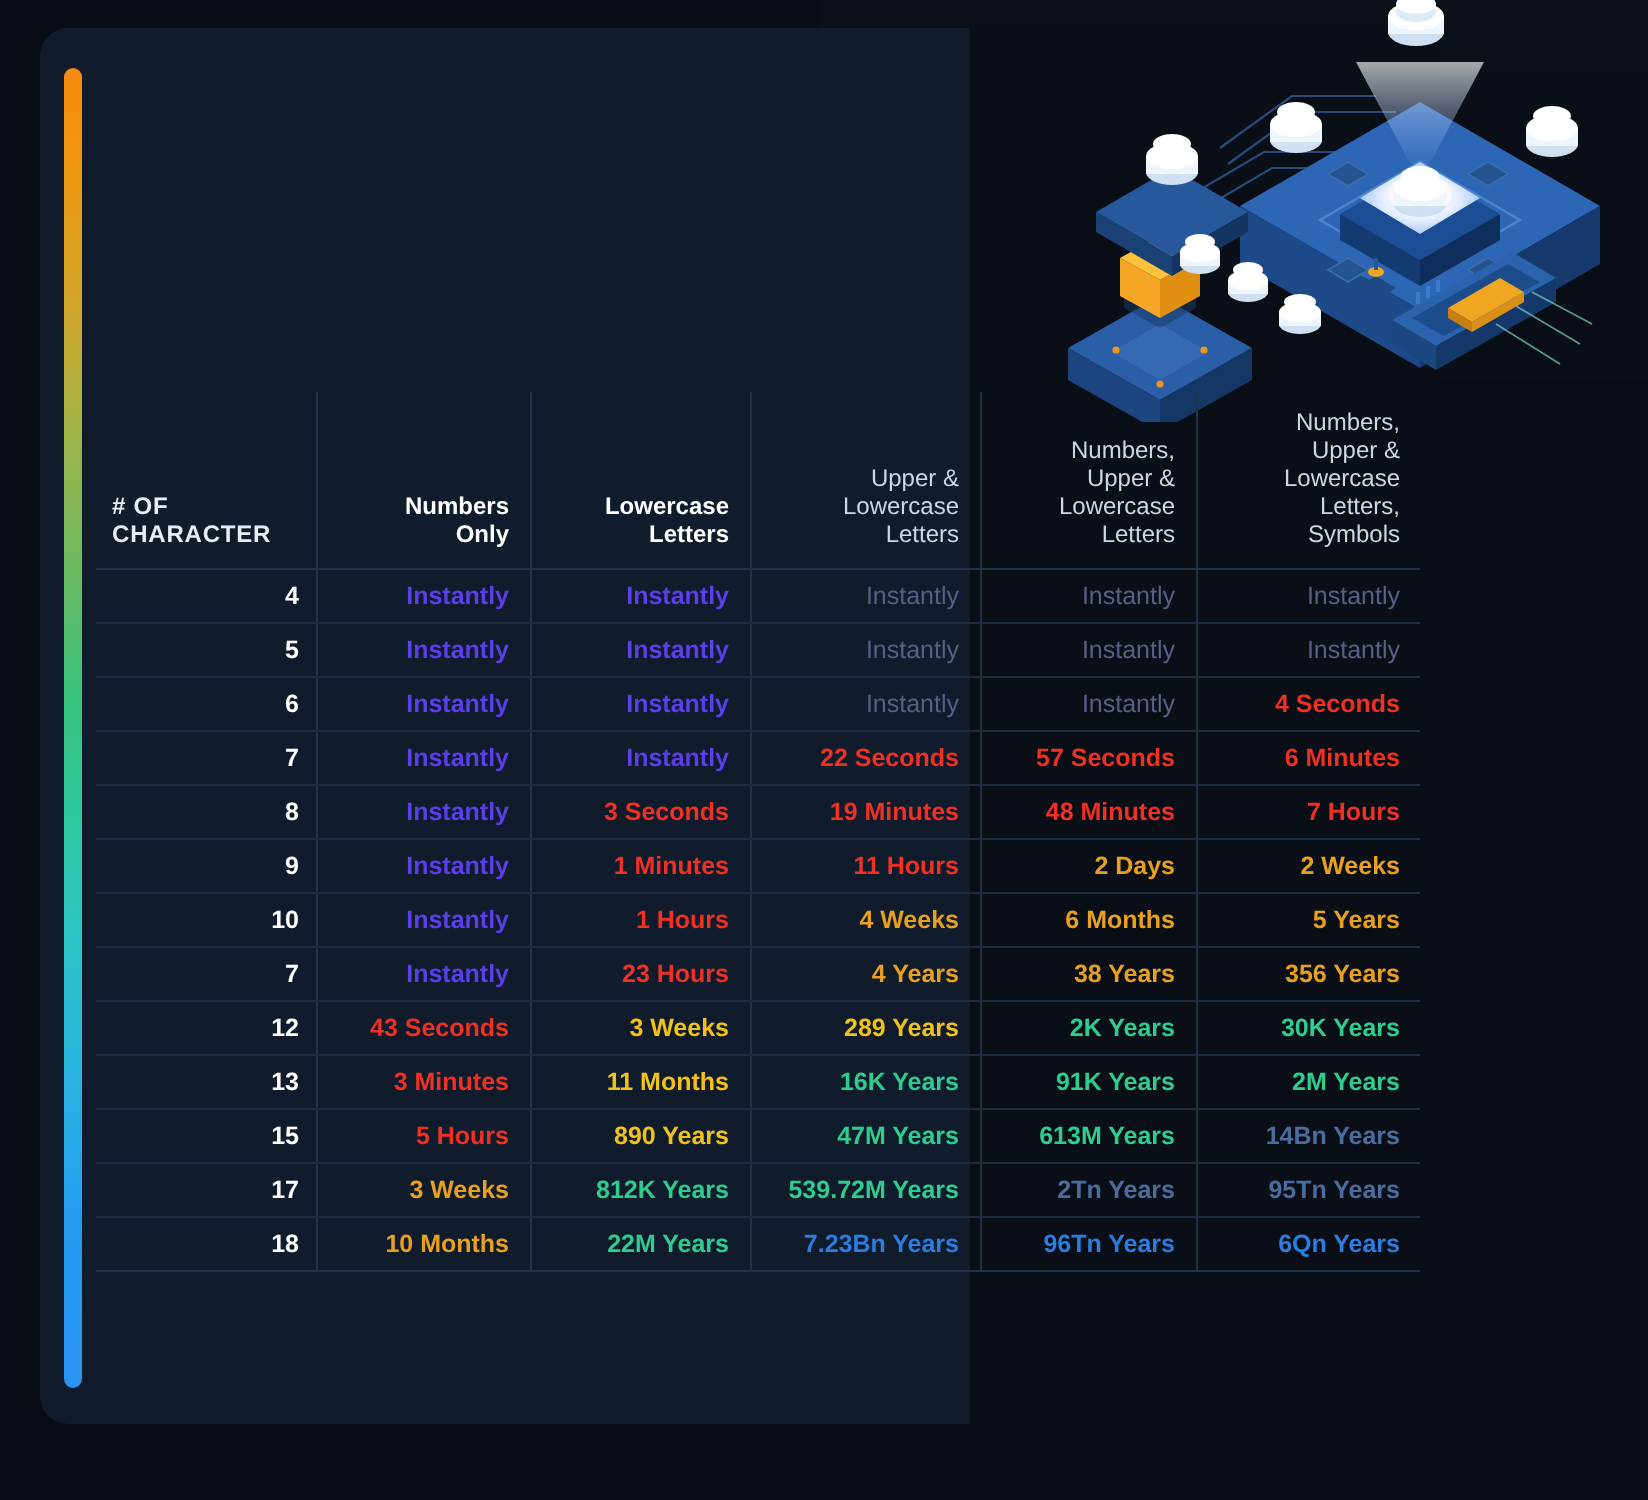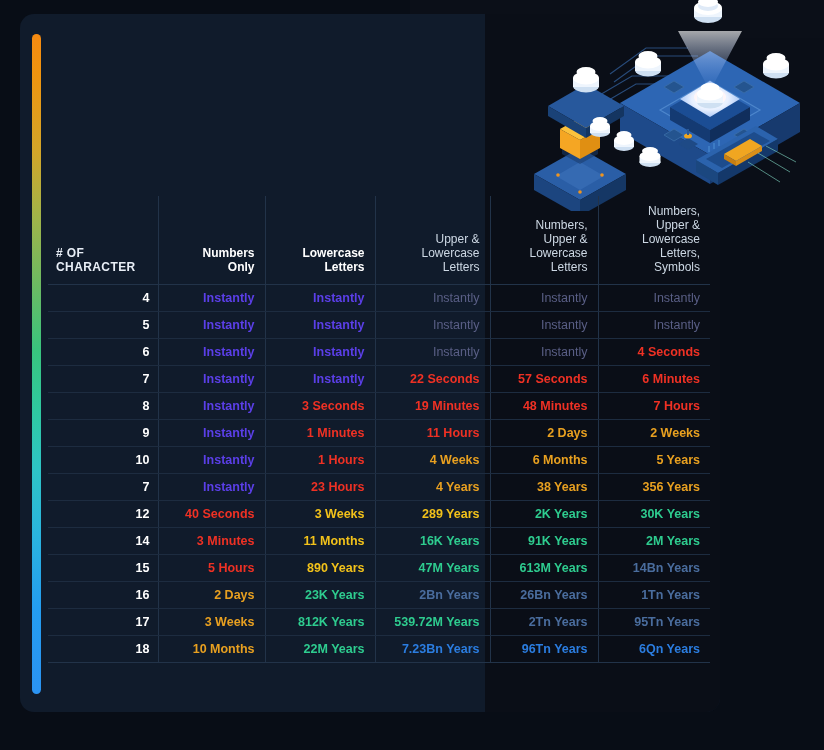--- a/index.html
+++ b/index.html
@@ -376,51 +376,43 @@
           <tr>
             <td class="num">7</td>
             <td class="v-purple">Instantly</td>
             <td class="v-red">23 Hours</td>
             <td class="v-orange">4 Years</td>
             <td class="v-orange">38 Years</td>
             <td class="v-orange">356 Years</td>
           </tr>
           <tr>
             <td class="num">12</td>
-            <td class="v-red">40 Seconds</td>
+            <td class="v-red">43 Seconds</td>
             <td class="v-yellow">3 Weeks</td>
             <td class="v-yellow">289 Years</td>
             <td class="v-green">2K Years</td>
             <td class="v-green">30K Years</td>
           </tr>
           <tr>
-            <td class="num">14</td>
+            <td class="num">13</td>
             <td class="v-red">3 Minutes</td>
             <td class="v-yellow">11 Months</td>
             <td class="v-green">16K Years</td>
             <td class="v-green">91K Years</td>
             <td class="v-green">2M Years</td>
           </tr>
           <tr>
             <td class="num">15</td>
             <td class="v-red">5 Hours</td>
             <td class="v-yellow">890 Years</td>
             <td class="v-green">47M Years</td>
             <td class="v-green">613M Years</td>
             <td class="v-dimblue">14Bn Years</td>
           </tr>
           <tr>
-            <td class="num">16</td>
-            <td class="v-orange">2 Days</td>
-            <td class="v-green">23K Years</td>
-            <td class="v-dimblue">2Bn Years</td>
-            <td class="v-dimblue">26Bn Years</td>
-            <td class="v-dimblue">1Tn Years</td>
-          </tr>
-          <tr>
             <td class="num">17</td>
             <td class="v-orange">3 Weeks</td>
             <td class="v-green">812K Years</td>
             <td class="v-green">539.72M Years</td>
             <td class="v-dimblue">2Tn Years</td>
             <td class="v-dimblue">95Tn Years</td>
           </tr>
           <tr>
             <td class="num">18</td>
             <td class="v-orange">10 Months</td>

